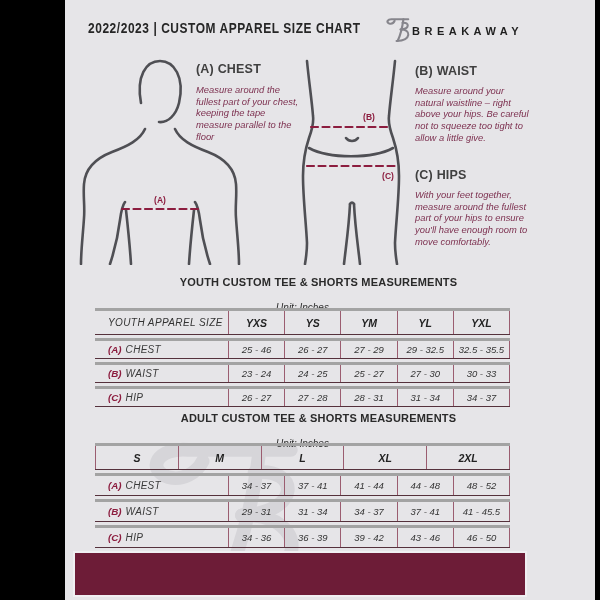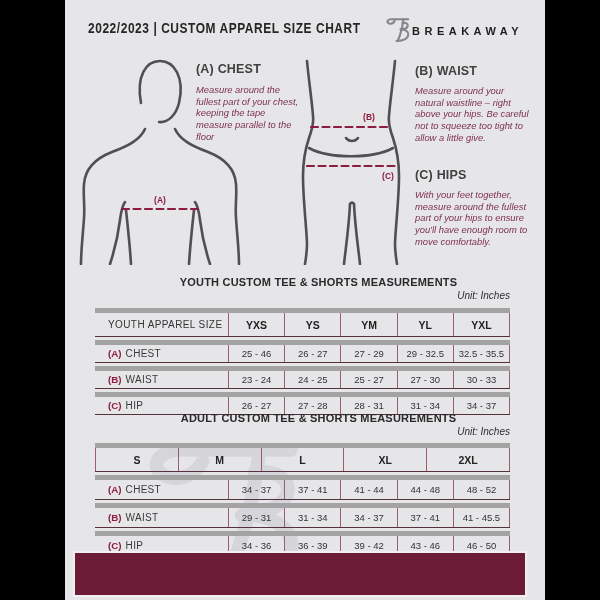--- a/index.html
+++ b/index.html
@@ -2,21 +2,21 @@
 <html><head>
 <meta charset="utf-8">
 <style>
   html,body{margin:0;padding:0;}
   body{
     width:600px;height:600px;background:#000;position:relative;overflow:hidden;
     font-family:"Liberation Sans",sans-serif;
     -webkit-font-smoothing:antialiased;
   }
   .paper{
-    position:absolute;left:65px;top:0;width:480px;height:600px;
+    position:absolute;left:65px;top:0;width:530px;height:600px;
     background:#e6e5e8;overflow:hidden;
   }
   
   .hdr-title{
     position:absolute;left:23px;top:21px;
     font-size:13px;font-weight:800;color:#262626;letter-spacing:.6px;
     transform:scale(.92,1.1);transform-origin:left center;white-space:nowrap;
   }
   .logo-sm{position:absolute;left:313px;top:14px;color:#86858c;}
   .brand{
@@ -34,27 +34,27 @@
   }
   .m-body{
     position:absolute;font-size:9.4px;font-style:italic;color:#7d3150;line-height:1.24;z-index:2;
   }
   
   .tbl-title{
     position:absolute;left:46px;width:415px;text-align:center;
     font-size:11px;font-weight:800;color:#2a2a2a;letter-spacing:.2px;z-index:1;
   }
   .tbl-unit{
-    position:absolute;left:30px;width:415px;text-align:right;
-    font-size:10px;font-style:italic;color:#2f2f2f;z-index:1;
+    position:absolute;left:30px;width:415px;text-align:center;
+    font-size:10px;font-style:italic;color:#2f2f2f;z-index:1;margin-top:12px;
   }
   .tbl{position:absolute;left:30px;width:415px;z-index:1;}
   .trow{
     display:flex;align-items:stretch;margin-bottom:3px;
-    border-top:5px solid #a3a3a3;border-bottom:1px solid #55313c;
+    border-top:3px solid #a3a3a3;border-bottom:1px solid #55313c;font-style:italic;
   }
   .cell{
     flex:1;display:flex;align-items:center;justify-content:center;
     font-size:9.5px;color:#333;border-left:1px solid #9b5d70;
   }
   .cell:last-child{border-right:1px solid #9b5d70;}
   .cell-label{
     flex:0 0 133px;border-left:none;justify-content:flex-start;padding-left:13px;box-sizing:border-box;
   }
   .trow.head{height:23px;}

